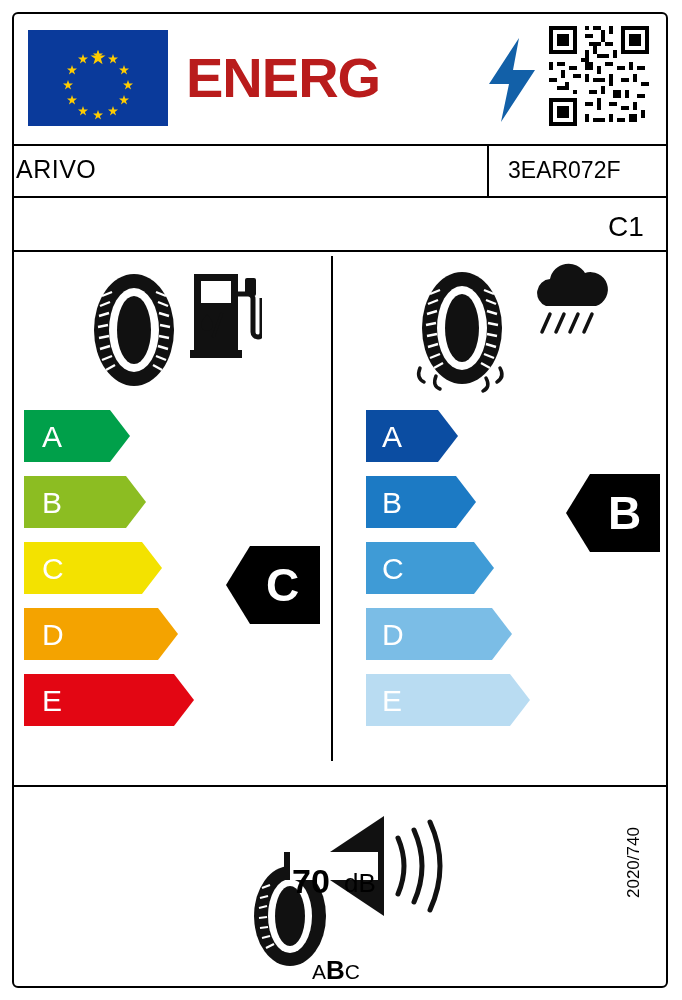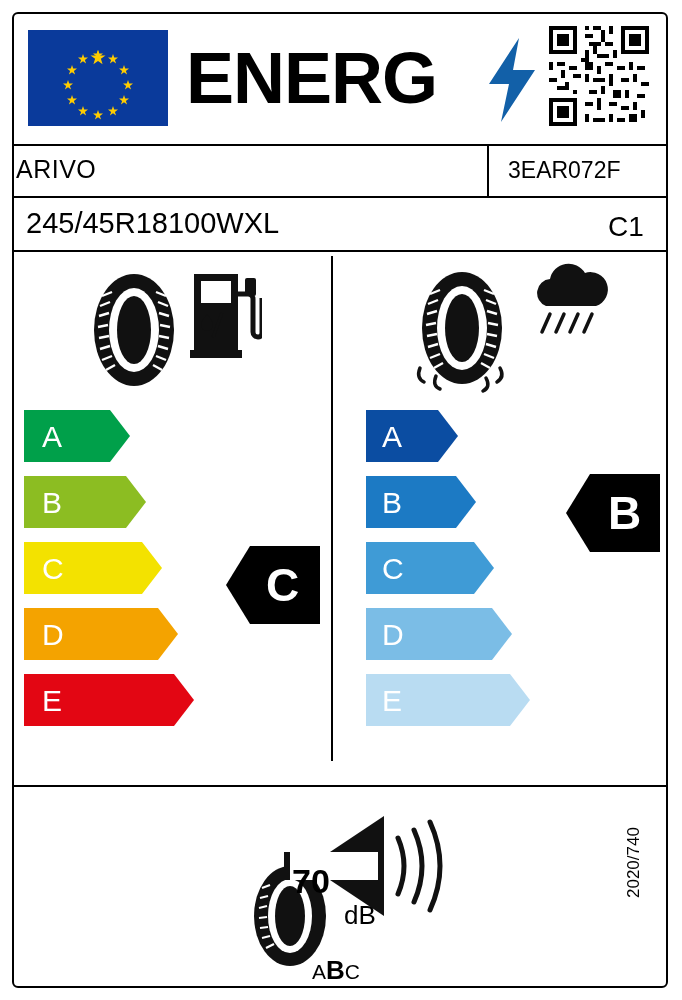--- a/index.html
+++ b/index.html
@@ -3,21 +3,21 @@
 <meta charset="utf-8">
 <style>
   html,body{margin:0;padding:0;background:#ffffff;}
   body{width:682px;height:1000px;font-family:"Liberation Sans",sans-serif;color:#000;}
   .label{position:relative;width:682px;height:1000px;}
   .frame{position:absolute;left:12px;top:12px;width:656px;height:976px;border:2px solid #000;border-radius:6px;box-sizing:border-box;}
 
   
   .eu-flag{position:absolute;left:28px;top:30px;width:140px;height:96px;background:#0a3a9b;}
   .eu-flag svg{display:block;}
-  .energ{position:absolute;left:186px;top:34px;font-size:72px;font-weight:bold;color:#000000;letter-spacing:-1px;line-height:88px;font-family:"Liberation Sans",sans-serif;}
+  .energ{position:absolute;left:186px;top:34px;font-size:56px;font-weight:bold;color:#b91c1c;letter-spacing:-1px;line-height:88px;font-family:"Liberation Sans",sans-serif;}
   .bolt{position:absolute;left:487px;top:38px;width:50px;height:84px;}
   .qr{position:absolute;left:549px;top:26px;width:100px;height:100px;}
 
   .hr1{position:absolute;left:14px;top:144px;width:652px;height:2px;background:#000;}
   .hr2{position:absolute;left:14px;top:196px;width:652px;height:2px;background:#000;}
   .hr3{position:absolute;left:14px;top:250px;width:652px;height:2px;background:#000;}
   .hr4{position:absolute;left:14px;top:785px;width:652px;height:2px;background:#000;}
 
   .brand{position:absolute;left:16px;top:155px;font-size:25px;font-weight:normal;letter-spacing:.5px;}
   .vdiv-top{position:absolute;left:487px;top:146px;width:2px;height:50px;background:#000;}
@@ -39,21 +39,21 @@
   .wet-col{position:absolute;left:366px;top:410px;}
 
   .row{position:relative;height:66px;}
 
   .badge{position:absolute;}
   .badge .bletter{position:absolute;color:#fff;font-size:46px;font-weight:bold;}
 
   
   .noise{position:absolute;left:232px;top:812px;width:220px;height:160px;}
   .db-value{position:absolute;left:292px;top:862px;font-size:34px;font-weight:bold;}
-  .db-unit{position:absolute;left:344px;top:868px;font-size:26px;margin-top:32px;}
+  .db-unit{position:absolute;left:344px;top:868px;font-size:26px;}
   .noise-classes{position:absolute;left:312px;top:942px;font-size:21px;margin-top:13px;}
   .noise-classes b{font-size:26px;}
 
   .year{position:absolute;left:624px;top:898px;font-size:17px;transform:rotate(-90deg);transform-origin:left top;white-space:nowrap;}
 </style>
 </head>
 <body>
 
 <div class="label">
   <div class="frame"></div>
@@ -157,21 +157,20 @@
 
   <div class="hr1"></div>
   <div class="hr2"></div>
   <div class="hr3"></div>
   <div class="hr4"></div>
   <div class="vdiv-top"></div>
   <div class="vdiv-mid"></div>
 
   <div class="brand">ARIVO</div>
   <div class="typecode">3EAR072F</div>
-  <div class="tiresize">245/45R18100WXL</div>
   <div class="classcode">C1</div>
 
   <div class="pic-fuel-tire">
     <svg width="92" height="116" viewBox="0 0 92 116">
       <ellipse cx="46" cy="58" rx="40" ry="56" fill="#111"></ellipse>
       <ellipse cx="46" cy="58" rx="25" ry="42" fill="#fff"></ellipse>
       <ellipse cx="46" cy="58" rx="17" ry="34" fill="#111"></ellipse>
       <g stroke="#fff" stroke-width="2.4">
         <path d="M14 24 L24 20"></path>
           <path d="M12 34 L22 30"></path>

